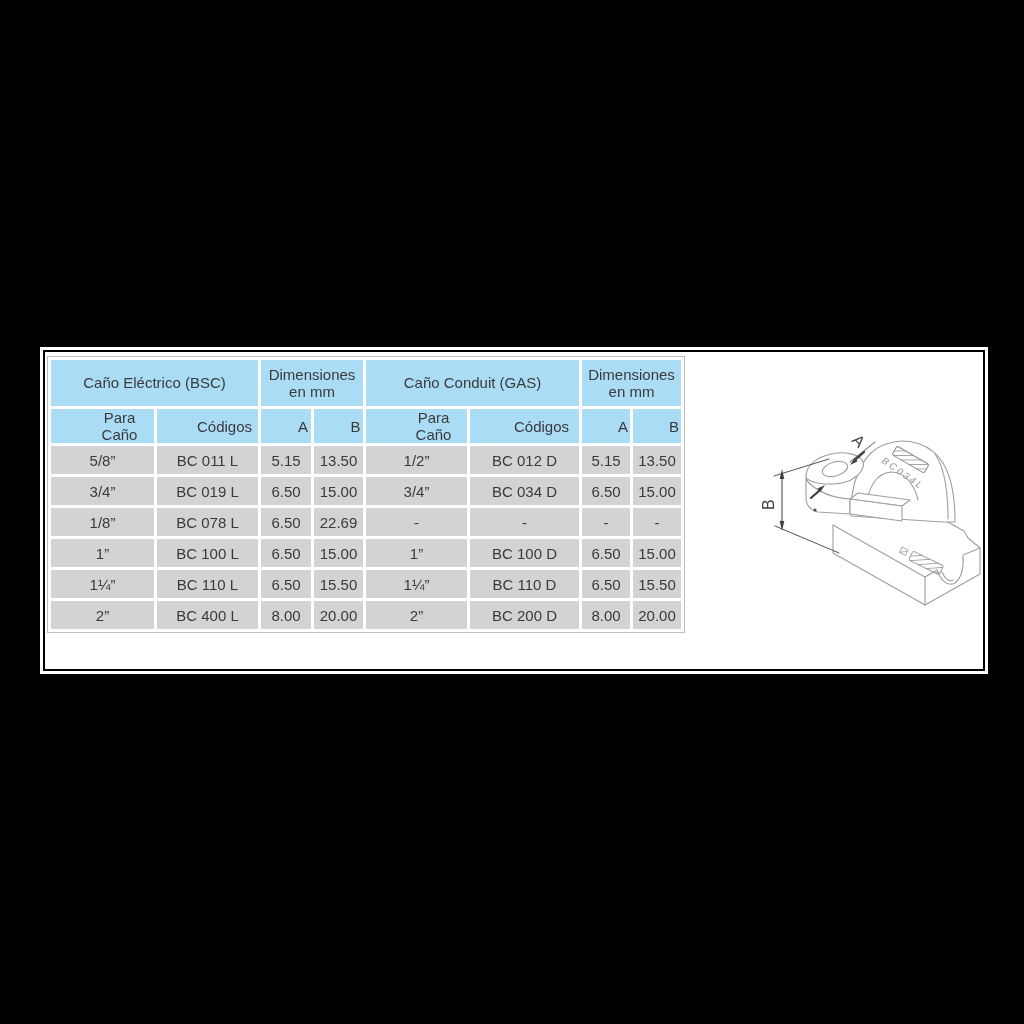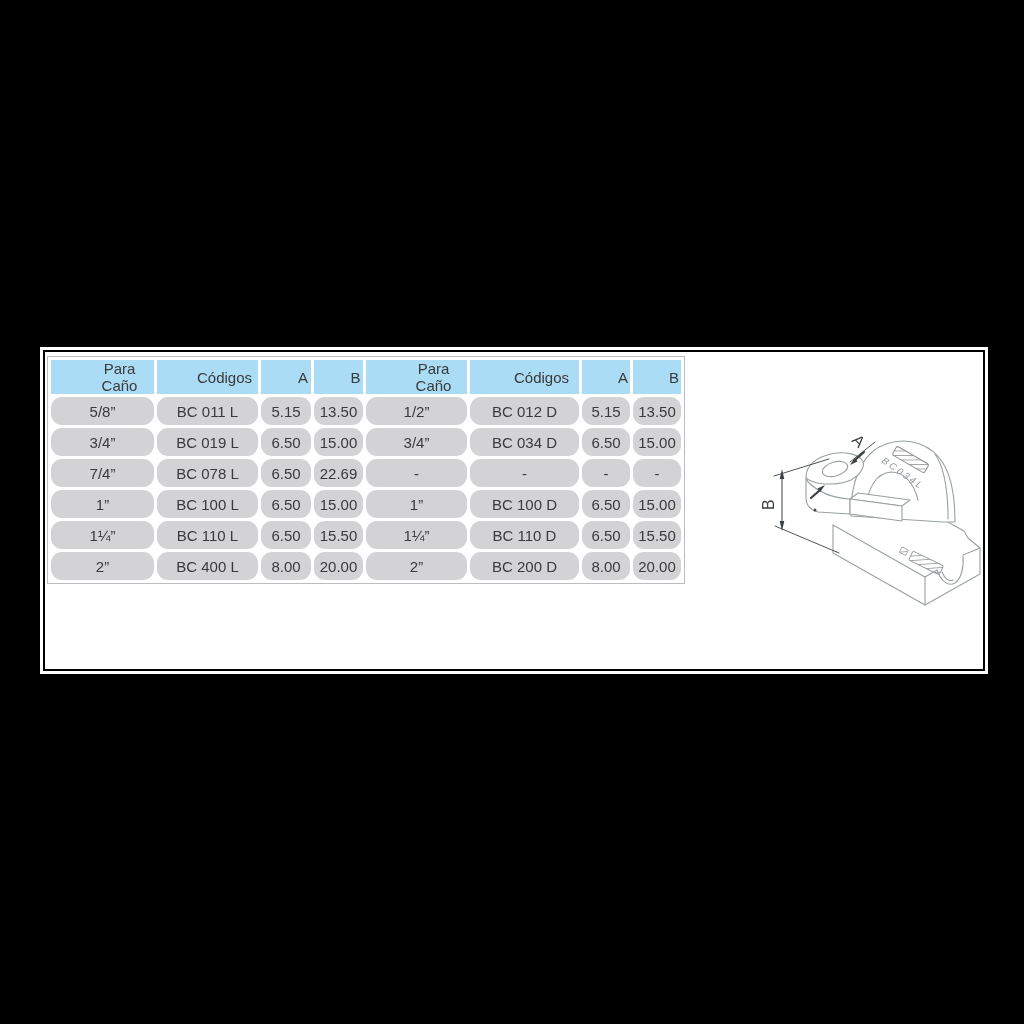--- a/index.html
+++ b/index.html
@@ -48,21 +48,20 @@
     line-height:1.15;
   }
   table.spec tr.sub th{
     background:var(--header-bg,#aadcf5);
     height:28px;
     padding-left:36px;
   }
   table.spec td{
     background:var(--cell-bg,#d3d3d5);
     height:28px;
-    border-radius:11px;
   }
   svg.drawing{
     position:absolute;
     left:702px;top:70px;
     width:240px;height:200px;
   }
 </style>
 </head>
 <body>
 
@@ -74,20 +73,26 @@
         <col style="width:103px">
           <col style="width:101px">
           <col style="width:50px">
           <col style="width:49px">
         <col style="width:101px">
           <col style="width:109px">
           <col style="width:48px">
           <col style="width:48px">
       </colgroup>
       <thead>
+        <tr>
+          <th class="grp" colspan="2">Caño Eléctrico (BSC)</th>
+          <th class="grp" colspan="2">Dimensiones en mm</th>
+          <th class="grp" colspan="2">Caño Conduit (GAS)</th>
+          <th class="grp" colspan="2">Dimensiones en mm</th>
+        </tr>
         <tr class="sub">
           <th>Para Caño</th>
           <th>Códigos</th>
           <th>A</th>
           <th>B</th>
           <th>Para Caño</th>
           <th>Códigos</th>
           <th>A</th>
           <th>B</th>
         </tr>
@@ -107,21 +112,21 @@
             <td>3/4”</td>
             <td>BC 019 L</td>
             <td>6.50</td>
             <td>15.00</td>
             <td>3/4”</td>
             <td>BC 034 D</td>
             <td>6.50</td>
             <td>15.00</td>
           </tr>
           <tr>
-            <td>7/4”</td>
+            <td>1/8”</td>
             <td>BC 078 L</td>
             <td>6.50</td>
             <td>22.69</td>
             <td>-</td>
             <td>-</td>
             <td>-</td>
             <td>-</td>
           </tr>
           <tr>
             <td>1”</td>

